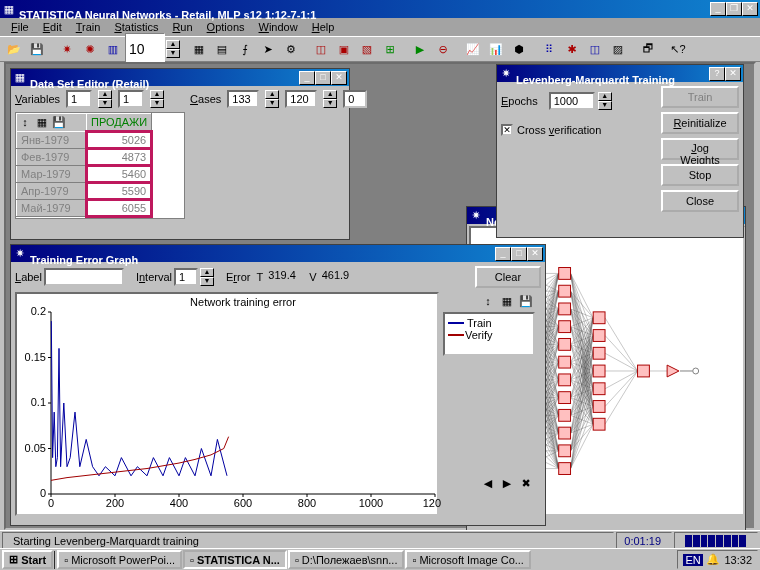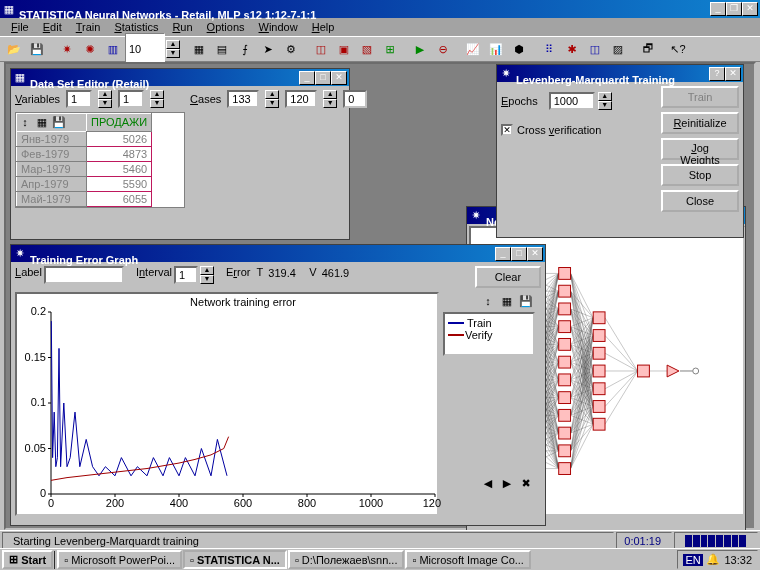--- a/index.html
+++ b/index.html
@@ -11,39 +11,39 @@
 .titlebar .winbtns { display: flex; gap: 0; }
 .winbtn { width: 16px; height: 14px; background: #c0c0c0; border: 1px solid #fff; border-right-color: #000; border-bottom-color: #000; font-size: 9px; line-height: 10px; font-family: Marlett, sans-serif; text-align: center; cursor: default; }
 
 .menubar { background: #a3a3a3; height: 18px; display: flex; align-items: center; padding: 0 4px; gap: 0; }
 .menubar span { padding: 1px 7px; }
 .menubar u { text-decoration: underline; }
 
 .toolbar { background: #c0c0c0; height: 26px; border-top: 1px solid #fff; border-bottom: 1px solid #808080; display: flex; align-items: center; padding: 1px 3px; gap: 1px; }
 .tbtn { width: 22px; height: 22px; background: #c0c0c0; border: 1px solid #c0c0c0; display: inline-flex; align-items: center; justify-content: center; font-size: 11px; }
 .tsep { width: 6px; }
-.tinput { height: 33px; background: #fff; border: 1px solid #808080; border-right-color:#fff; border-bottom-color:#fff; padding: 1px 3px; width: 40px; font-size: 11px; }
+.tinput { height: 33px; background: #fff; border: 1px solid #808080; border-right-color:#fff; border-bottom-color:#fff; padding: 1px 3px; width: 40px; font-size: 14px; }
 
 .workspace { position: absolute; top: 62px; left: 4px; right: 4px; bottom: 40px; background: #808080; border: 2px inset #c0c0c0; }
 
 .mdi { position: absolute; background: #c0c0c0; border: 1px solid #404040; }
 .mdi .titlebar { height: 17px; }
 .mdi-body { padding: 4px; position: relative; }
 
 label u { text-decoration: underline; }
 
 .field { display: inline-flex; align-items: center; gap: 3px; }
 .input-sunken { background: #fff; border: 2px inset #c0c0c0; padding: 1px 3px; height: 18px; font-size:11px; }
 .spinbtns { display: inline-flex; flex-direction: column; }
 .spin { width: 14px; height: 9px; background: #c0c0c0; border: 1px solid; border-color: #fff #000 #000 #fff; font-size: 7px; line-height: 6px; text-align: center; }
 
 .grid { border: 1px solid #808080; background: #fff; margin-top: 4px; }
 .colhead { background: #c0c0c0; border: 1px solid; border-color: #fff #808080 #808080 #fff; padding: 1px 4px; color: #008000; font-weight: normal; }
 .rowhead { background: #c0c0c0; border: 1px solid; border-color: #fff #808080 #808080 #fff; padding: 1px 4px; color: #808080; width: 70px; }
-.cell { border: 1px solid #be185d; padding: 1px 4px; text-align: right; color: #808080; width: 60px; }
+.cell { border: 3px solid #be185d; padding: 1px 4px; text-align: right; color: #808080; width: 60px; }
 table { border-collapse: collapse; }
 
 .btn3d { background: #c0c0c0; border: 2px outset #fff; padding: 2px 8px; min-width: 66px; height: 22px; text-align: center; font-size: 11px; }
 
 .chartbox { background: #fff; border: 2px inset #c0c0c0; position: relative; }
 
 .checkbox { display: inline-flex; align-items: center; gap: 4px; }
 .checkbox .box { width: 12px; height: 12px; background: #fff; border: 2px inset #c0c0c0; display:inline-flex; align-items:center; justify-content:center; font-size:9px; line-height:9px; }
 
 .statusbar { position: absolute; bottom: 20px; left: 0; right: 0; height: 20px; background: #c0c0c0; border-top: 1px solid #fff; display: flex; align-items: center; padding: 1px 2px; gap: 2px; }
@@ -495,21 +495,21 @@
     <div class="titlebar">
       <span class="icon">✷</span>
       <span class="title">Training Error Graph</span>
       <div class="winbtns">
         <div class="winbtn">_</div>
         <div class="winbtn">□</div>
         <div class="winbtn">✕</div>
       </div>
     </div>
     <div class="mdi-body">
-      <div style="display:flex;gap:2px;">
+      <div style="display:flex;gap:2px;align-items:center">
         <label><u>L</u>abel</label>
         <input class="input-sunken" style="width: 80px;" value="">
         <label style="margin-left:10px">I<u>n</u>terval</label>
         <input class="input-sunken" style="width: 24px;" value="1">
         <div class="spinbtns">
             <div class="spin">▲</div>
             <div class="spin">▼</div>
           </div>
         <span style="margin-left:10px">E<u>r</u>ror&nbsp;&nbsp;T</span>
         <span class="input-sunken" style="width:42px;background:#c0c0c0;border:none">319.4</span>

